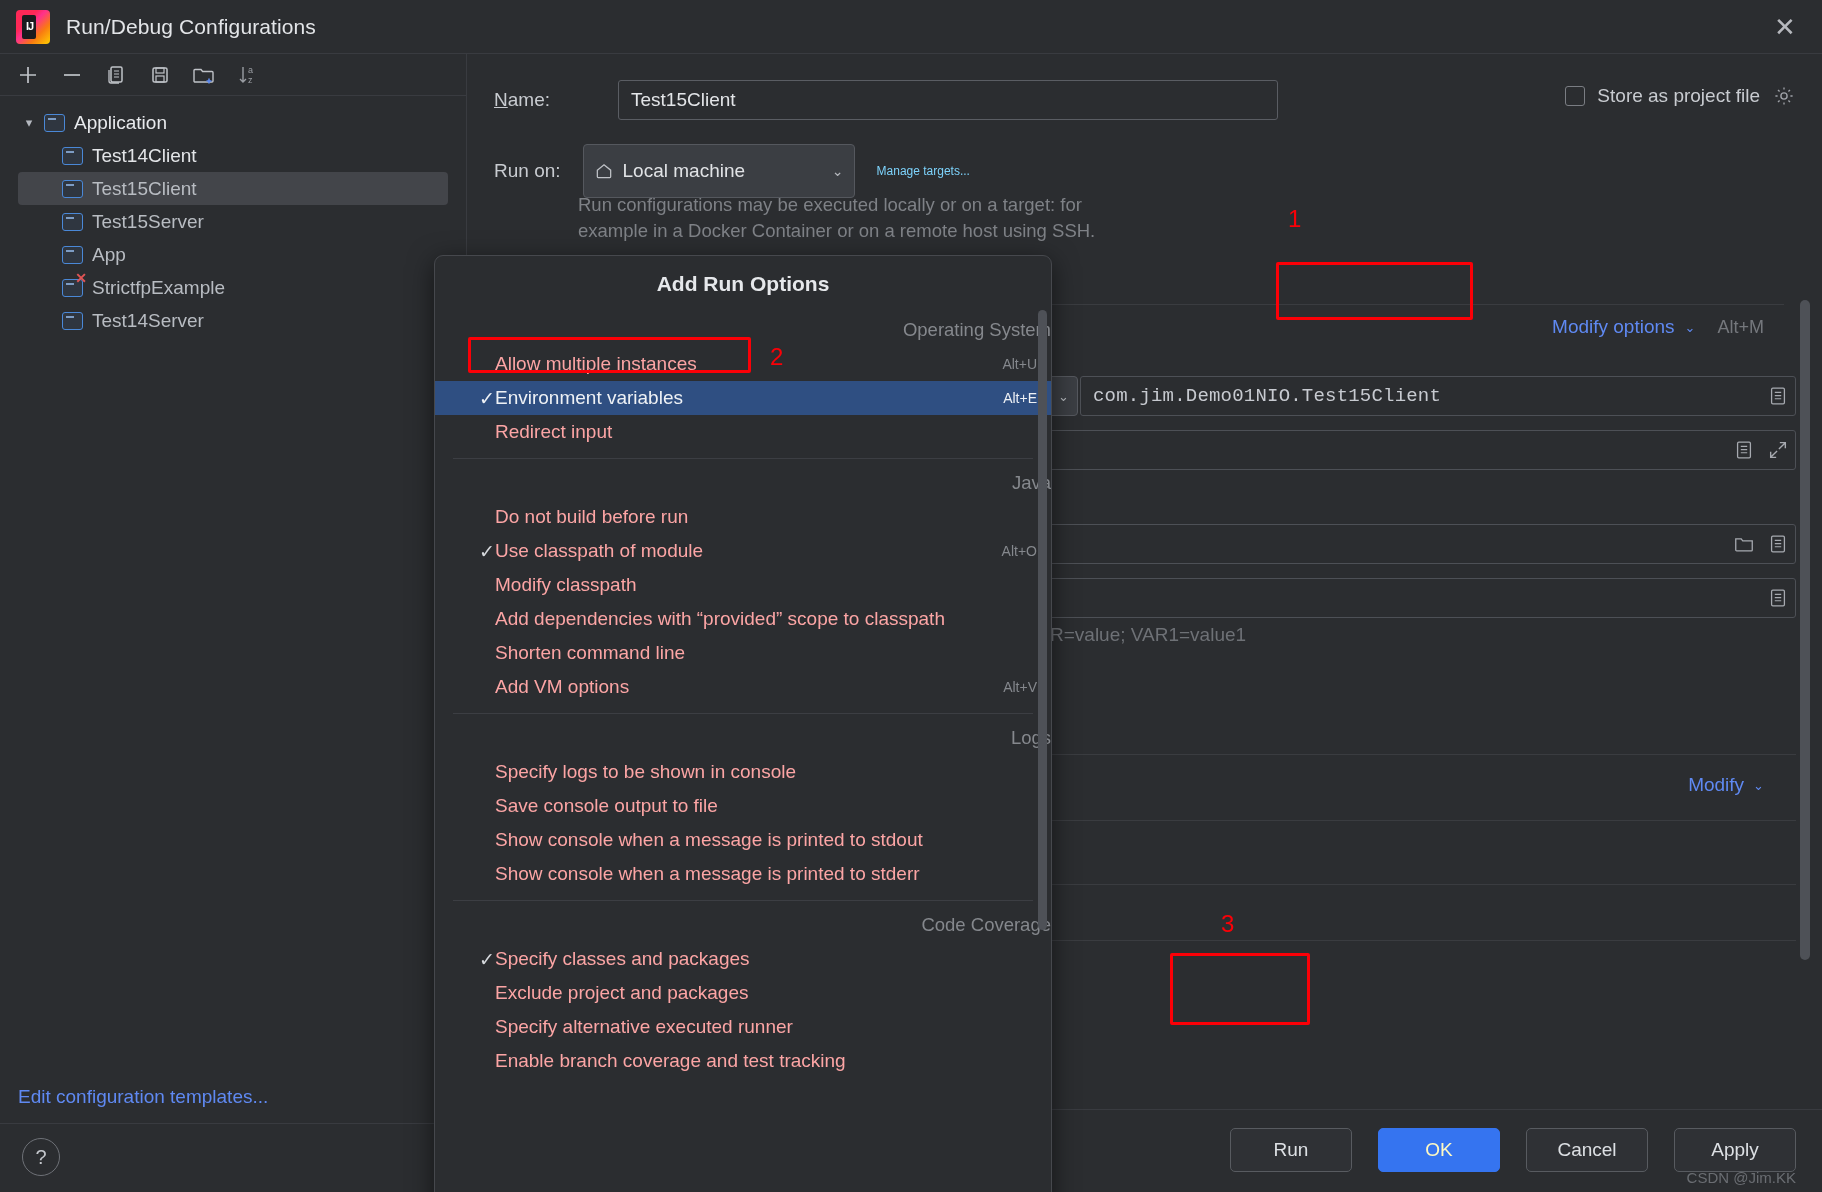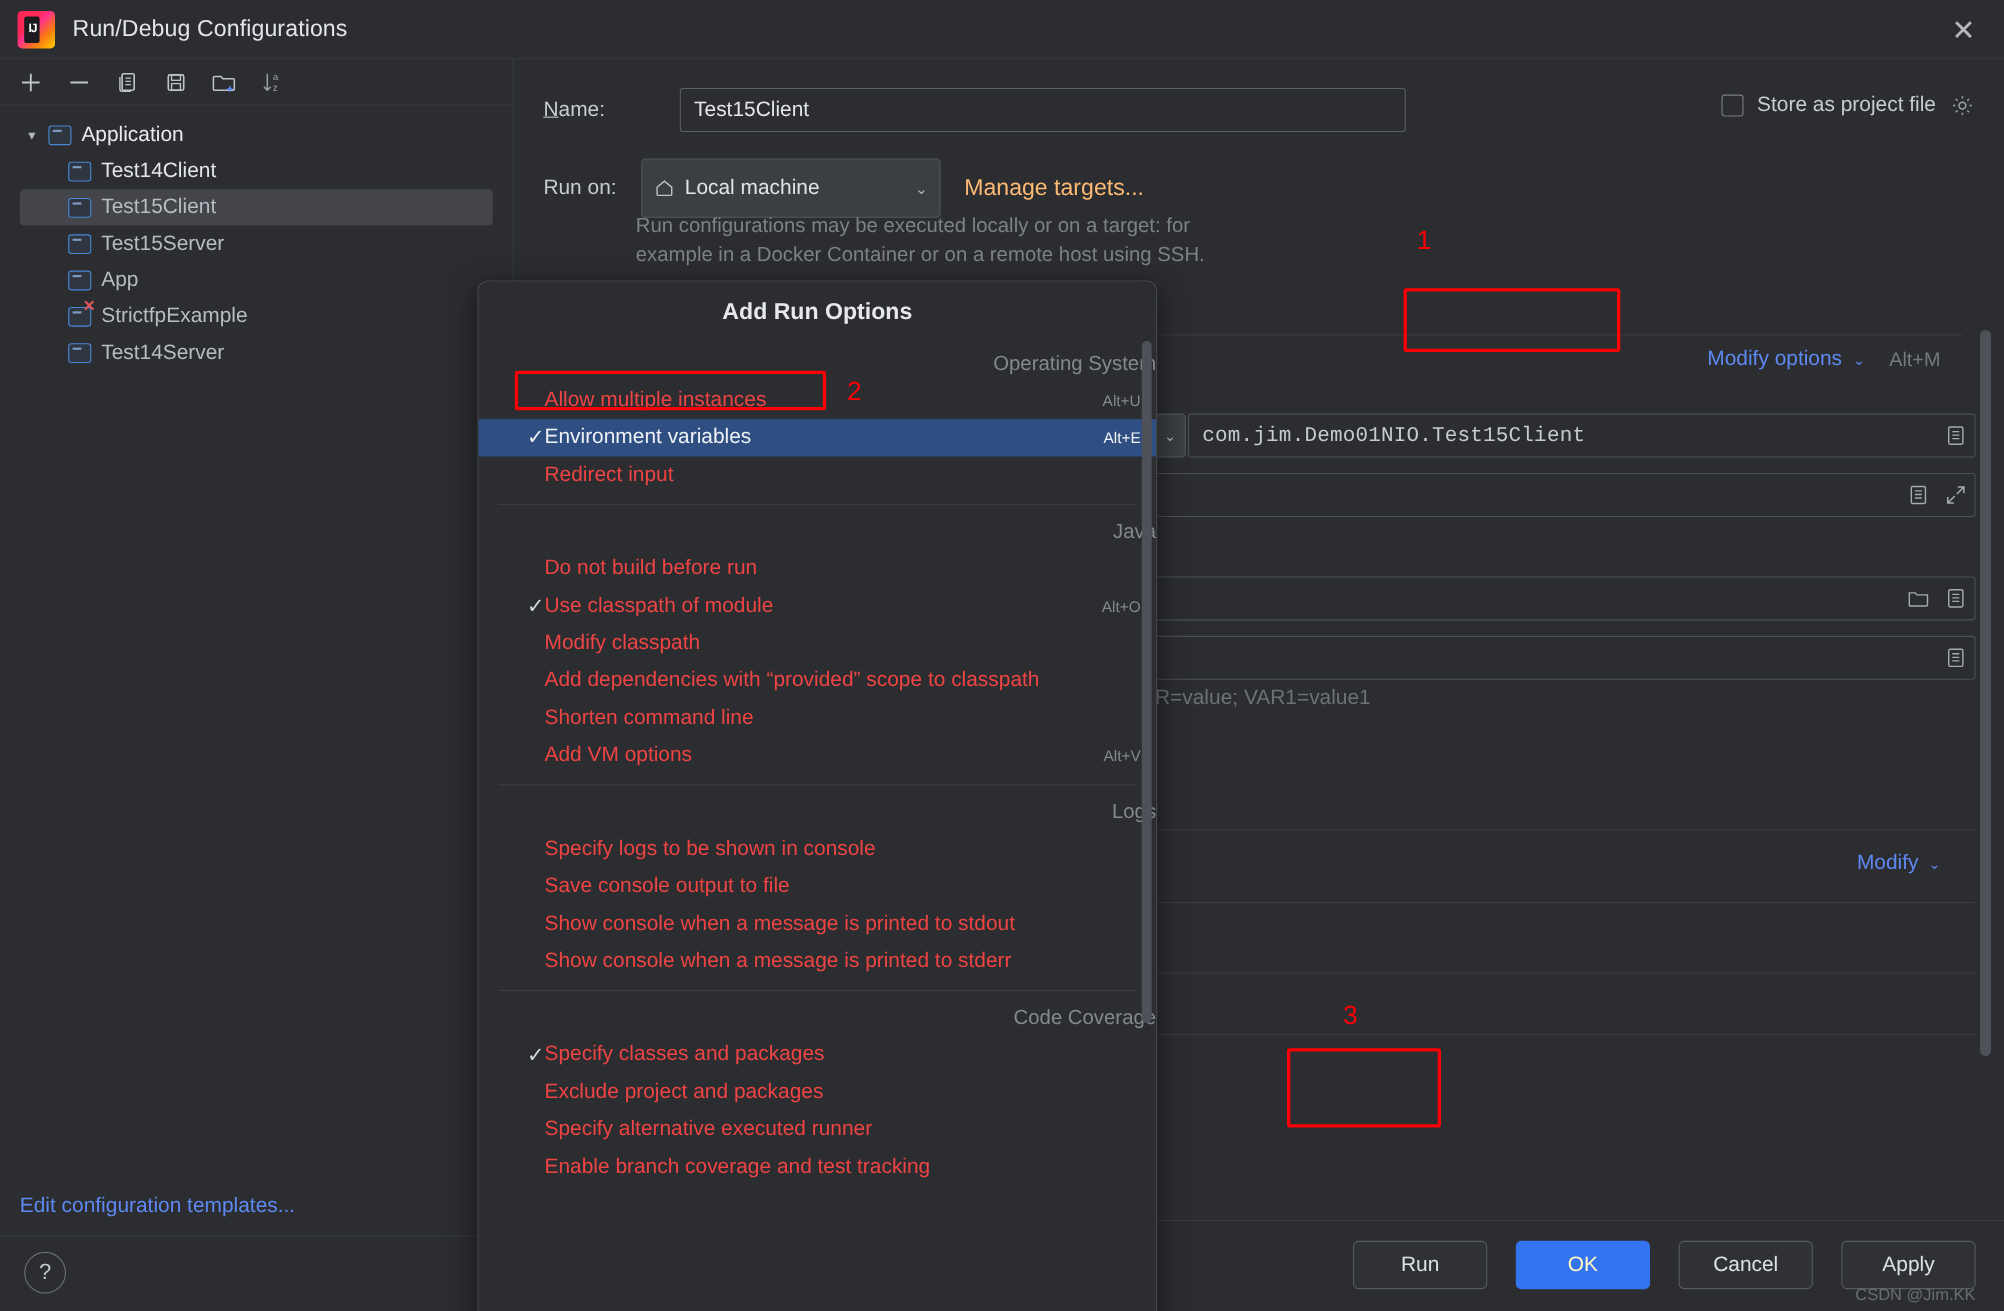--- a/index.html
+++ b/index.html
@@ -124,21 +124,21 @@
 
   .runon-row { position: absolute; left: 26px; top: 90px; display: flex; align-items: center; }
   .runon-combo {
     margin-left: 22px; width: 272px; height: 54px; background: #3b3e43;
     border: 1px solid #55585e; border-radius: 4px;
     display: flex; align-items: center; padding: 0 10px; cursor: pointer;
   }
   .runon-combo .home { color:#c0c3c8; margin-right: 9px; display:flex; }
   .runon-combo .val { color: #e1e3e6; font-size: 19px; flex: 1; }
   .runon-combo .caret { color: #b5b8bd; font-size: 14px; }
-  .manage-targets { margin-left: 22px; color: #fdba74; font-size: 21px; cursor: pointer; }
+  .manage-targets { margin-left: 22px; color: #7dd3fc; font-size: 12px; cursor: pointer; }
 
   .hint {
     position: absolute; left: 110px; top: 138px; width: 700px;
     color: #7e8186; font-size: 18.5px; line-height: 1.42;
   }
 
   .divider-h {
     position: absolute; left: 26px; top: 250px; width: 1290px; height: 1px; background: #3a3c40;
   }
 
@@ -217,21 +217,21 @@
   .pgroup-label {
     color: #85888d; font-size: 18.5px; padding: 7px 0 6px 30px;
   }
   .pitem {
     height: 34px; display: flex; align-items: center; position: relative;
     padding-left: 30px; padding-right: 14px; cursor: pointer;
   }
   .pitem .chk {
     width: 30px; color: #d6d9dd; font-size: 19px; flex: 0 0 auto;
   }
-  .pitem .ptext { color: #ef4444; font-size: 19px; white-space: nowrap; }
+  .pitem .ptext { color: #fca5a5; font-size: 19px; white-space: nowrap; }
   .pitem .pkey { margin-left: auto; color: #85888d; font-size: 14px; }
   .pitem.sel { background: #2f4f82; }
   .pitem.sel .ptext, .pitem.sel .pkey, .pitem.sel .chk { color: #eef1f5; }
   .psep { height:1px; background:#3c3e43; margin: 9px 18px 6px 18px; }
   .popup-scroll {
     position: absolute; right: 4px; top: 54px; width: 9px; height: 620px;
     background: #4e5157; border-radius: 5px;
   }
 
   

